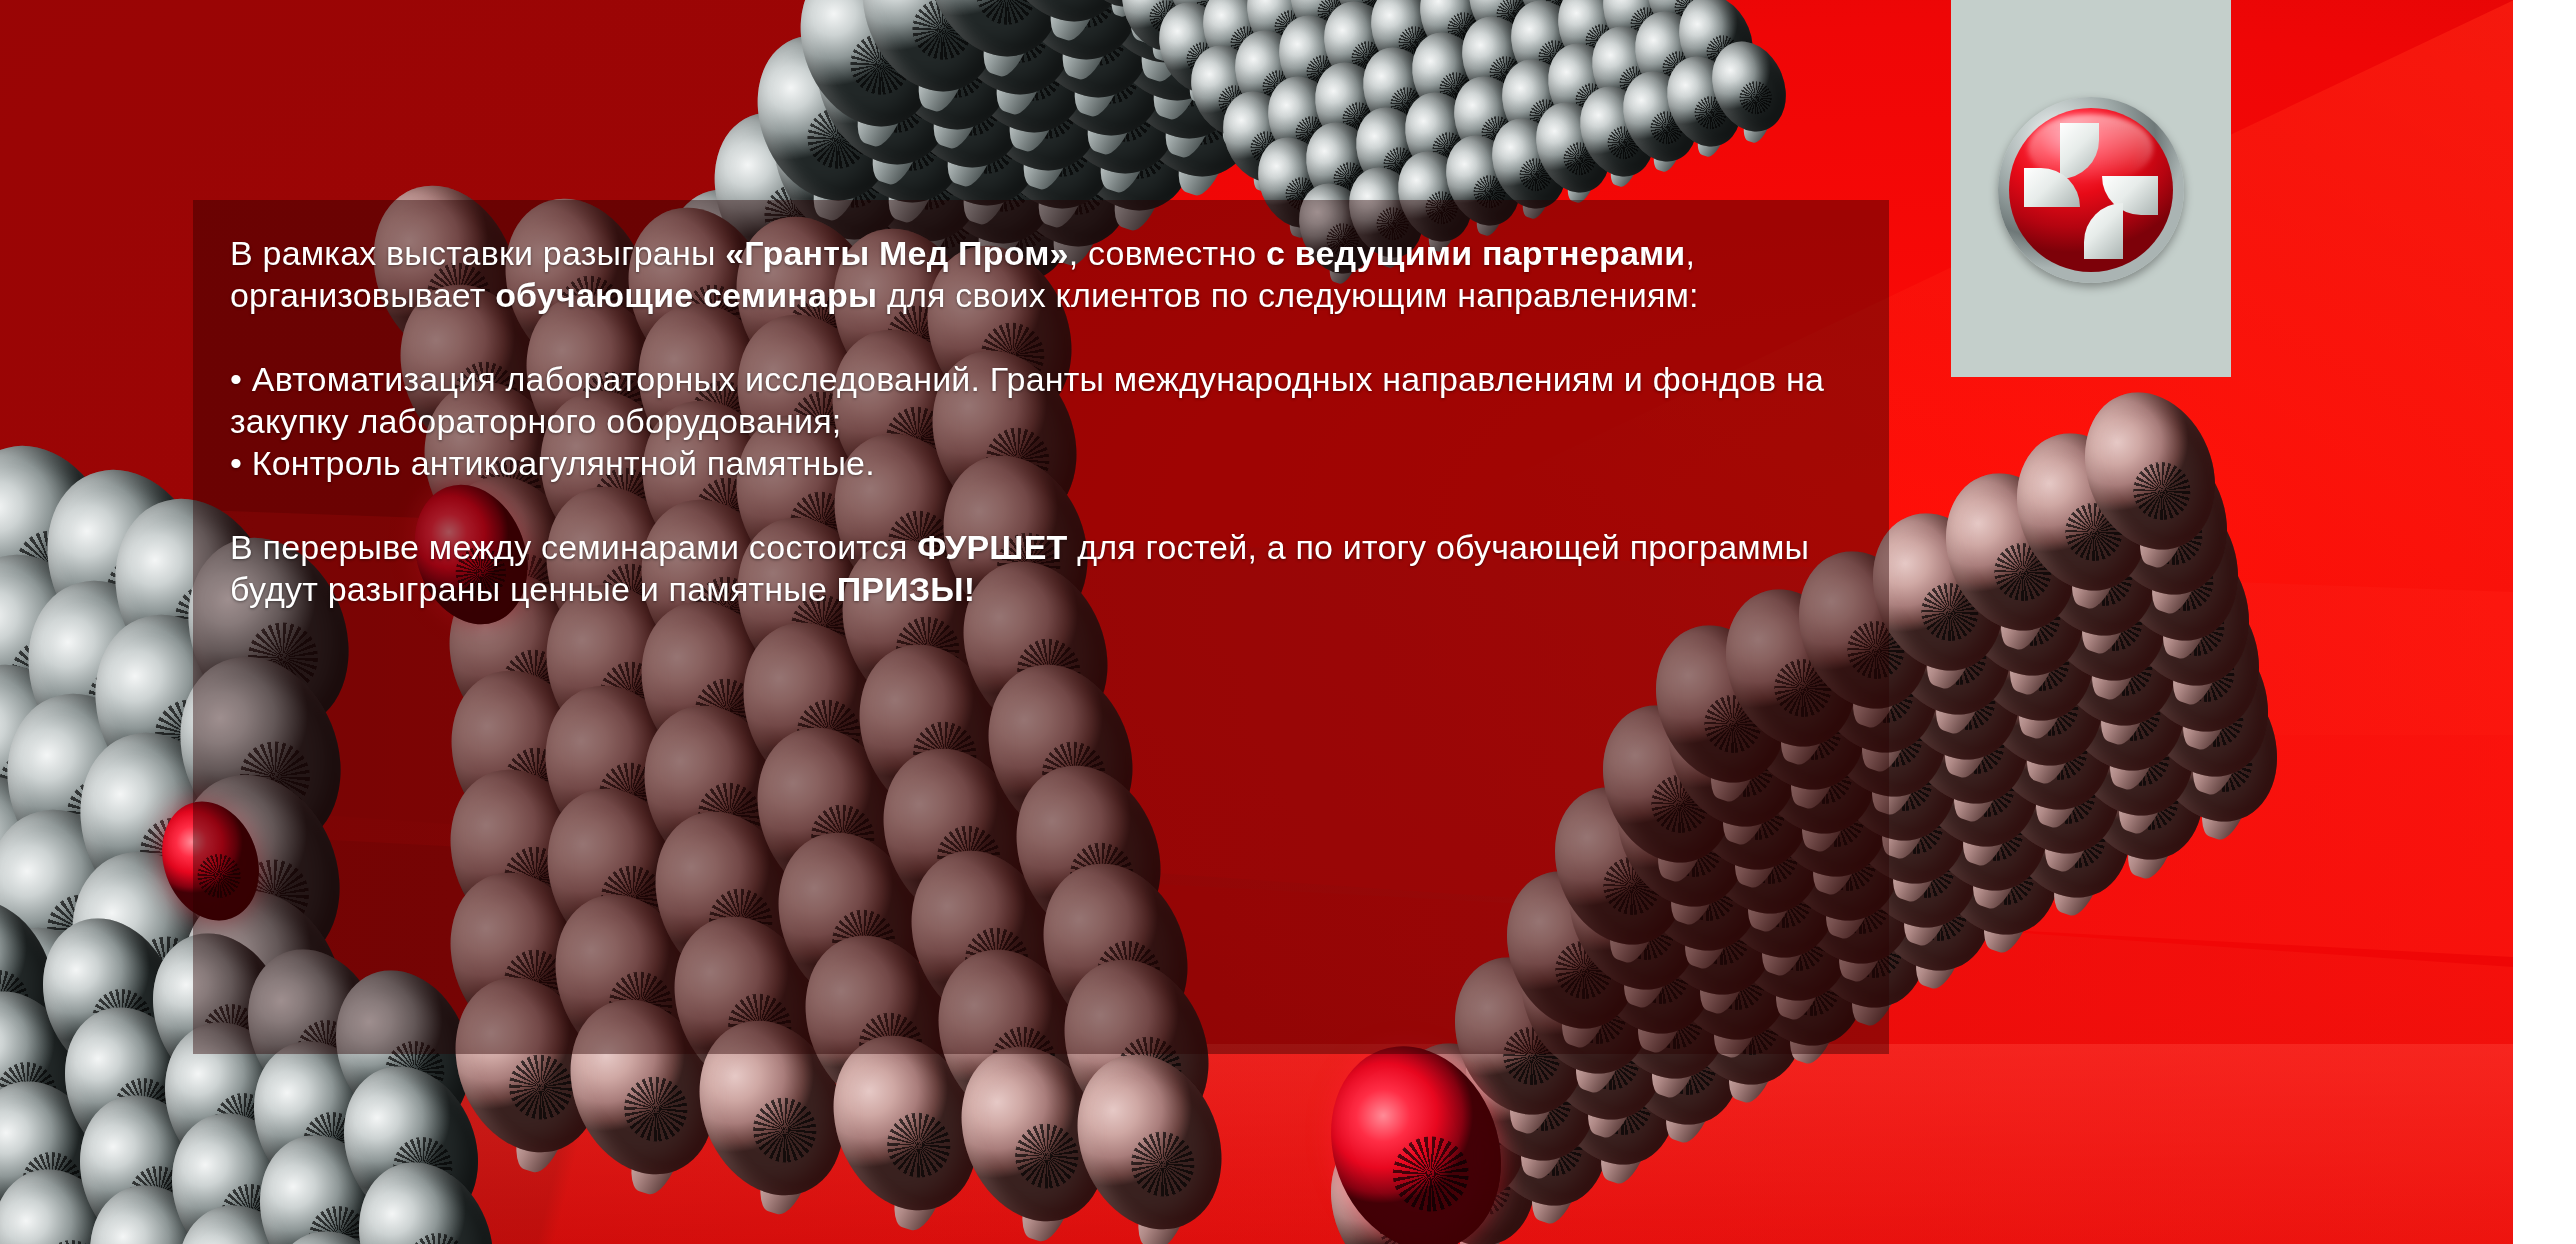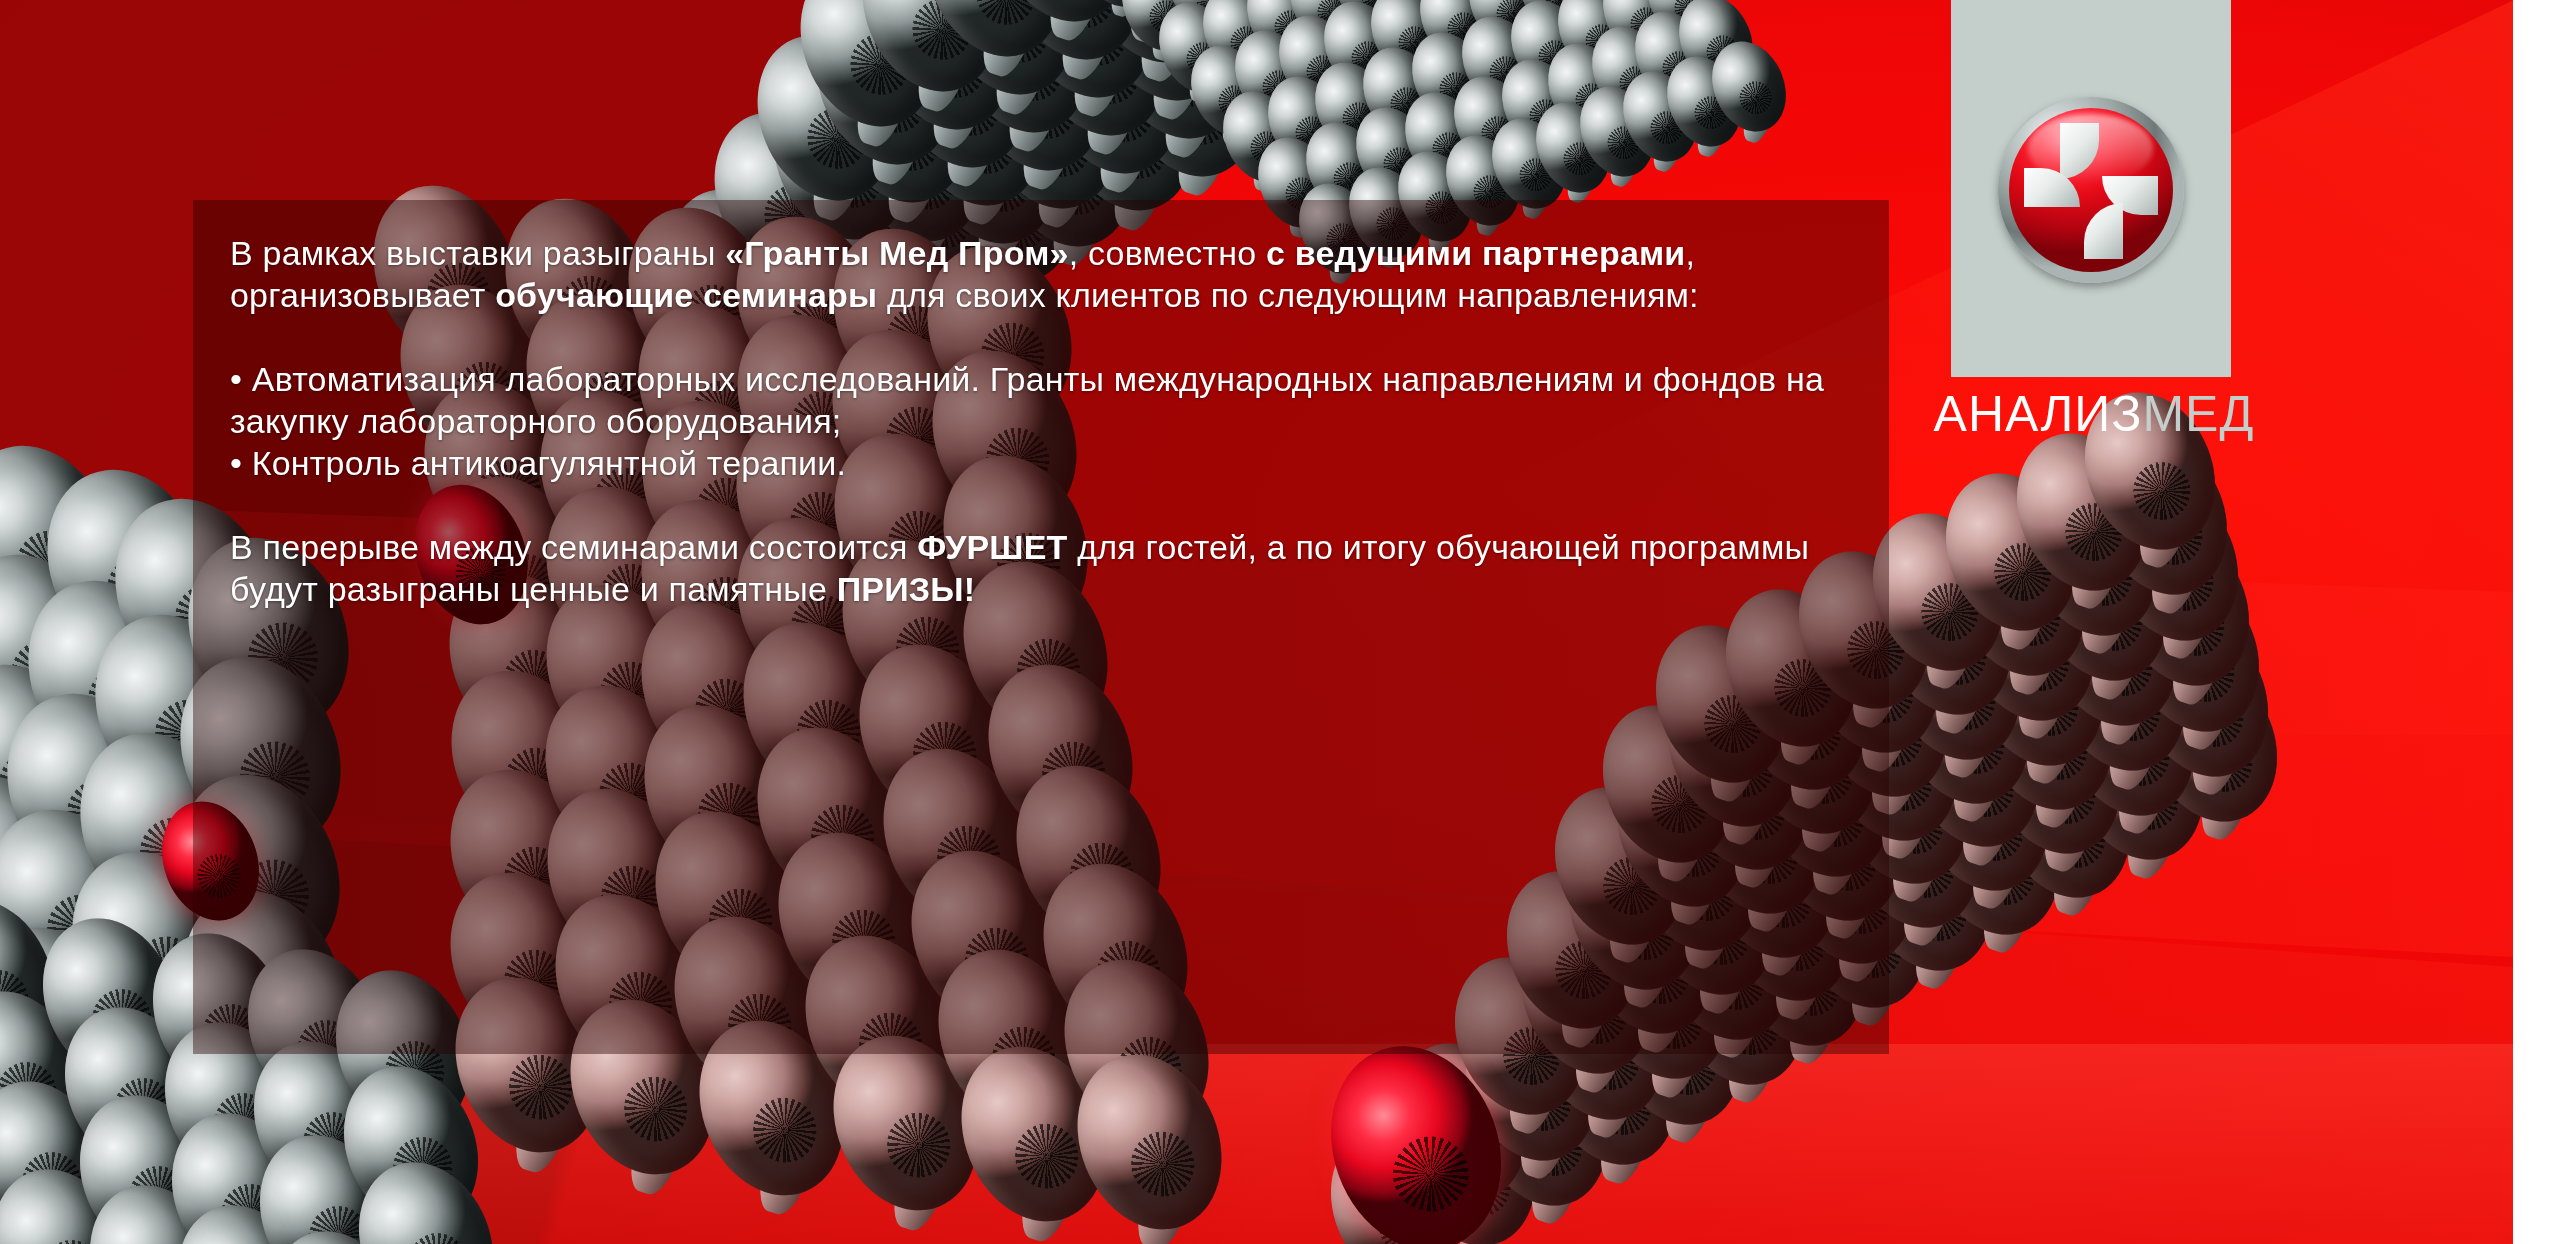--- a/index.html
+++ b/index.html
@@ -1318,21 +1318,21 @@
     <div class="text-panel"></div>
 
     <div class="copy">
       <p class="blk">
         <span>В рамках выставки разыграны </span><b>«Гранты Мед Пром»</b><span>, совместно </span><b>с ведущими партнерами</b><span>, организовывает </span><b>обучающие семинары</b><span> для своих клиентов по следующим направлениям:</span>
       </p>
 
       <div class="gap"></div>
 
       <p>• Автоматизация лабораторных исследований. Гранты международных направлениям и фондов на закупку лабораторного оборудования;</p>
-      <p>• Контроль антикоагулянтной терапии.</p>
+      <p>• Контроль антикоагулянтной памятные.</p>
 
       <div class="gap"></div>
 
       <p>
         <span>В перерыве между семинарами состоится </span><b>ФУРШЕТ</b><span> для гостей, а по итогу обучающей программы будут разыграны ценные и памятные </span><b>ПРИЗЫ!</b>
       </p>
 
       <div class="gap-sm"></div>
 
     </div>
@@ -1341,17 +1341,16 @@
       <div class="logo-plate"></div>
       <div class="logo-emblem">
         <div class="logo-disc">
           <div class="gloss"></div>
           <div class="pw pw1"></div>
           <div class="pw pw2"></div>
           <div class="pw pw3"></div>
           <div class="pw pw4"></div>
         </div>
       </div>
-      <div class="logo-word"><span class="part1">АНАЛИЗ</span><span class="part2">МЕД</span></div>
     </div>
   </div>
 </div>
 
 
 </body></html>

